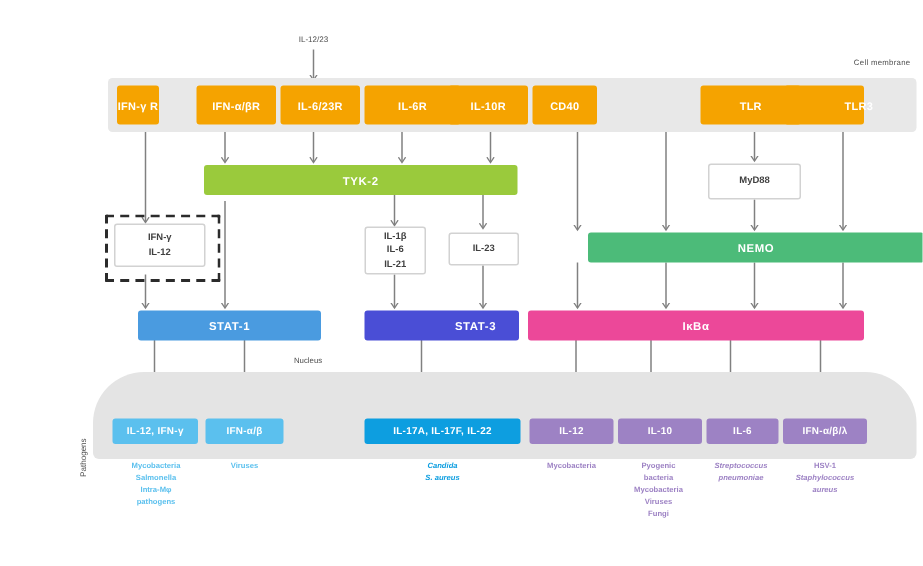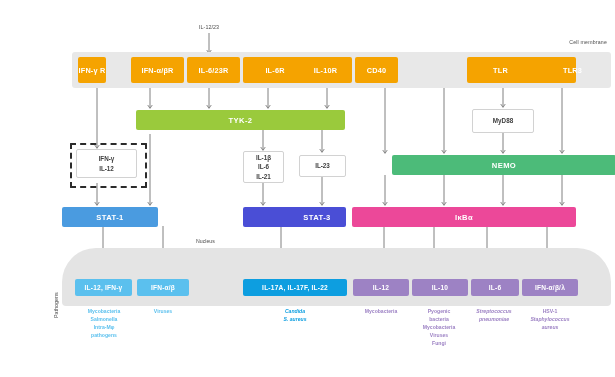--- a/index.html
+++ b/index.html
@@ -179,21 +179,21 @@
   <div class="node whitebox" style="left:243px;top:151px;width:41px;height:32px;">
     <span>IL-1β</span>
     <span>IL-6</span>
     <span>IL-21</span>
   </div>
 
   <div class="node whitebox" style="left:299px;top:155px;width:47px;height:22px;">IL-23</div>
 
   <div class="node bar nemo" style="left:352px;top:155px;width:224px;margin-left:40px;">NEMO</div>
 
-  <div class="node bar stat1" style="left:62px;top:207px;width:96px;">STAT-1</div>
+  <div class="node bar stat1" style="left:92px;top:207px;width:122px;">STAT-1</div>
   <div class="node bar stat3" style="left:243px;top:207px;width:103px;">STAT-3</div>
   <div class="node bar ikba" style="left:352px;top:207px;width:224px;">IκBα</div>
 
   <div class="nucleus"></div>
   <div class="nucleus-label">Nucleus</div>
 
   <div class="node cytokine cy-lightblue" style="left:75px;top:279px;width:57px;">IL-12, IFN-γ</div>
   <div class="node cytokine cy-lightblue" style="left:137px;top:279px;width:52px;">IFN-α/β</div>
   <div class="node cytokine cy-blue" style="left:243px;top:279px;width:104px;">IL-17A, IL-17F, IL-22</div>
   <div class="node cytokine cy-purple" style="left:353px;top:279px;width:56px;">IL-12</div>

